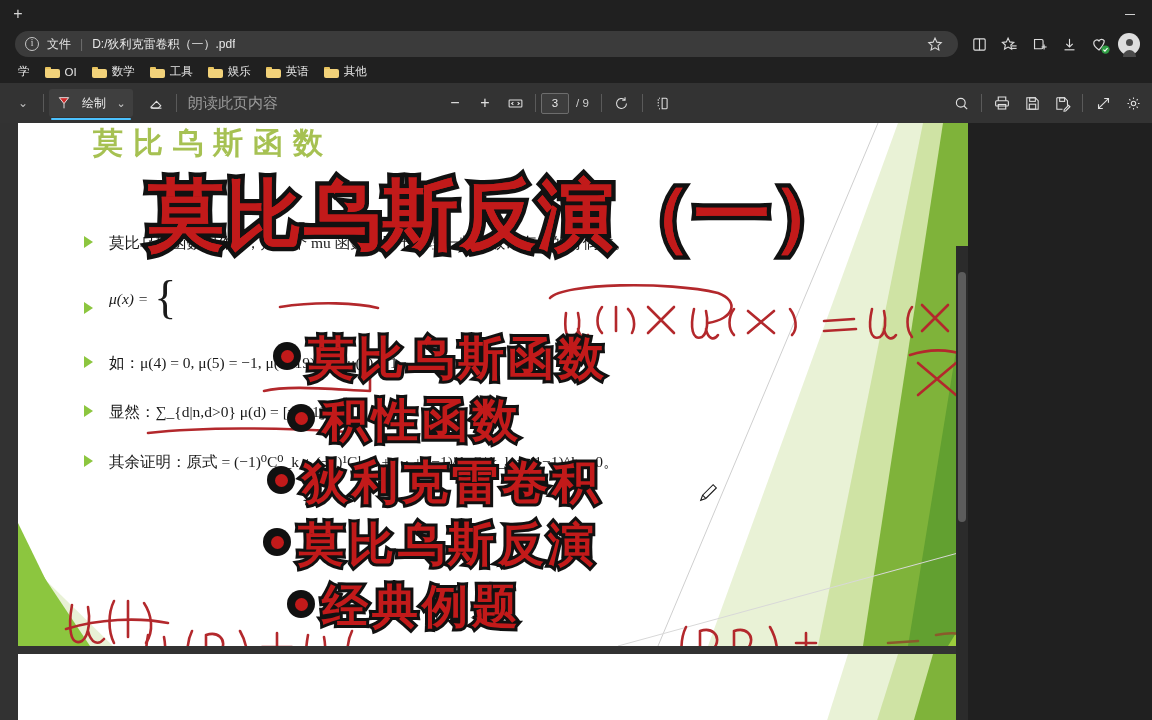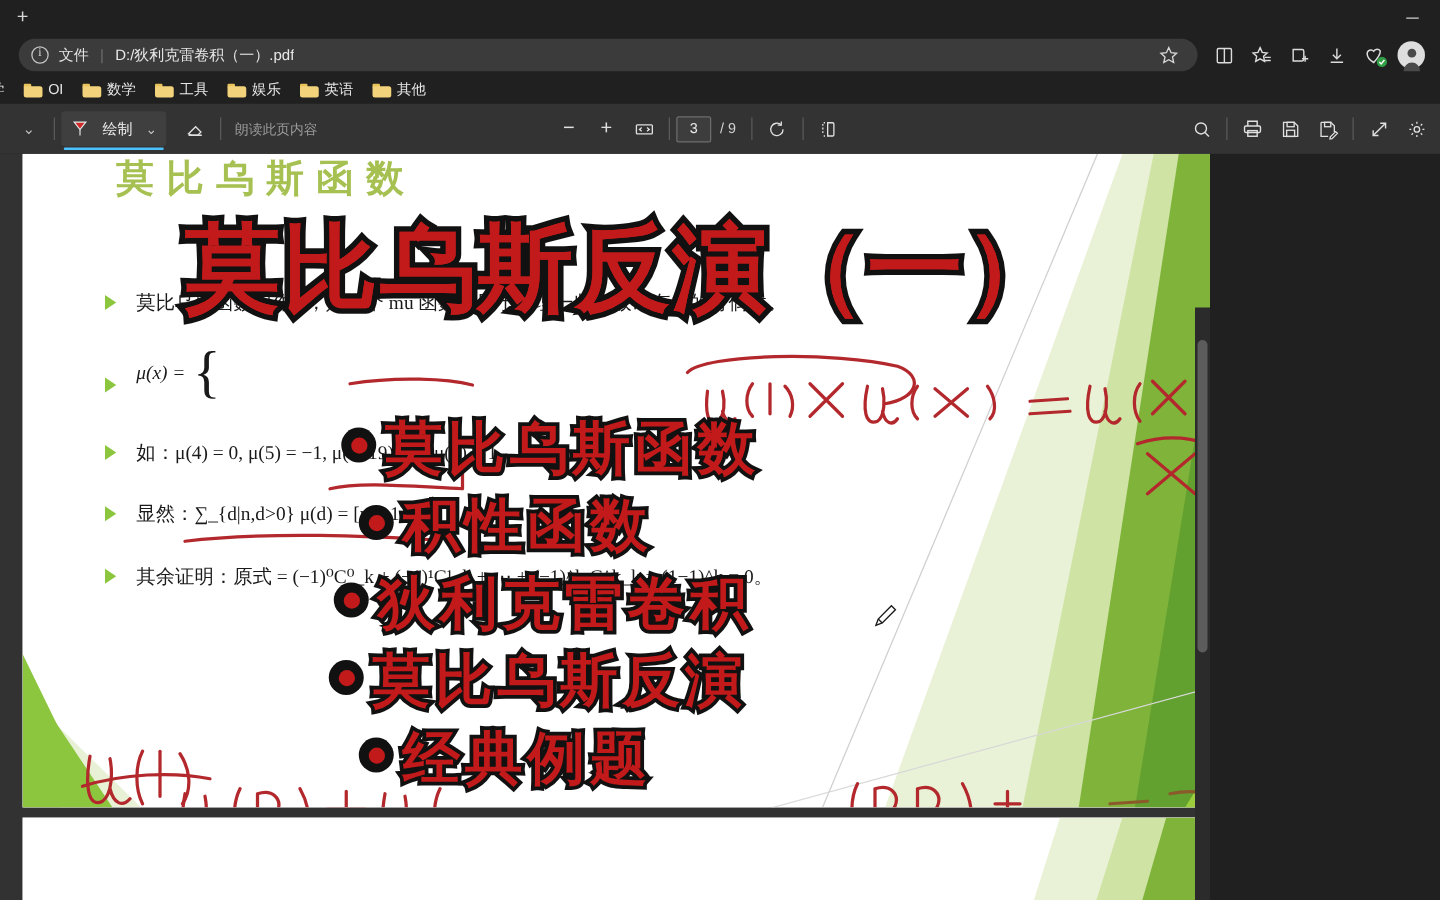--- a/index.html
+++ b/index.html
@@ -93,21 +93,21 @@
     display:flex; align-items:center; justify-content:center; margin: 0 6px 0 4px;
   }
   .avatar .head { width:7px;height:7px;border-radius:50%;background:#4a4a4a;
      position:relative; top:-2px;}
   .avatar .body { position:absolute; width:13px;height:7px;border-radius:7px 7px 0 0;
      background:#4a4a4a; bottom:3px;}
 
   
   .bookmarks {
     position: absolute; left: 0; top: 60px; width: 1152px; height: 23px;
-    background: #202020; display: flex; align-items: center; overflow: hidden;
+    background: #202020; display: flex; align-items: center; overflow: hidden; padding-left: 26px;
   }
   .bm {
     display: flex; align-items: center; height: 19px; padding: 0 7px;
     border-radius: 4px; margin-right: 1px; flex: 0 0 auto;
   }
   .bm-first { padding-left: 0; margin-left: -8px; }
   .folder {
     width: 15px; height: 12px; flex: 0 0 auto; margin-right: 5px; position: relative;
   }
   .folder::before {
@@ -132,21 +132,21 @@
   .draw-group {
     display: flex; align-items: center; height: 28px; background: #3f3f3f;
     border-radius: 3px; position: relative; padding: 0 2px;
   }
   .draw-group::after {
     content:""; position:absolute; left:2px; right:2px; bottom:-3px; height:2px;
     background:#4cc2ff; border-radius:2px;
   }
   .pen-icon { width: 26px; display:flex; align-items:center; justify-content:center; }
   .draw-label { color:#efefef; font-size: 12px; padding: 0 5px; white-space:nowrap;}
-  .readaloud { color: #9b9b9b; font-size: 11px; padding-left: 6px; white-space:nowrap;}
+  .readaloud { color: #9b9b9b; font-size: 15px; padding-left: 6px; white-space:nowrap;}
   .zoomcluster { display:flex; align-items:center; }
   .pagebox {
     width: 28px; height: 21px; border: 1px solid #6d6d6d; border-radius: 2px;
     background: #3d3d3d; color: #eaeaea; font-size: 11.5px;
     display: flex; align-items: center; justify-content: center;
   }
   .pagetotal { color: #d2d2d2; font-size: 11.5px; margin-left: 7px; white-space:nowrap;}
   .pdfbar-right { margin-left: auto; display: flex; align-items: center; padding-right: 4px;}
 
   

